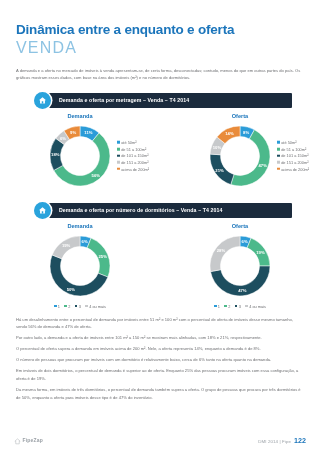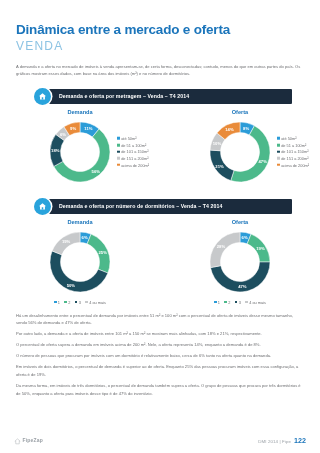--- a/index.html
+++ b/index.html
@@ -13,21 +13,21 @@
   }
   .page{width:320px;height:453px;position:relative;box-sizing:border-box;}
 
   
   .hdr{padding:22px 16px 0 16px;}
   .title{
     font-size:13.5px;font-weight:bold;color:#1b75bb;letter-spacing:-0.2px;
     line-height:1.15;margin:0;
   }
   .subtitle{
-    font-size:12px;color:#8dc3e3;letter-spacing:1.2px;margin:1px 0 0 0;
+    font-size:16px;color:#8dc3e3;letter-spacing:1.2px;margin:1px 0 0 0;
     font-weight:normal;
   }
 
   .intro{
     margin:10px 16px 0 16px;
     font-size:4.1px;line-height:1.85;color:#6d6e71;text-align:left;
   }
 
   
   .secbar{
@@ -95,21 +95,21 @@
   .fnote{display:flex;align-items:baseline;}
   .fnote .ftxt{font-size:4.4px;color:#9aa0a6;margin-right:3px;letter-spacing:0.1px;}
   .fnote .fpage{font-size:7.2px;color:#1b75bb;font-weight:bold;}
 </style>
 </head>
 <body>
 
 <div class="page">
 
   <div class="hdr">
-    <h1 class="title">Dinâmica entre a mercado e oferta</h1>
+    <h1 class="title">Dinâmica entre a enquanto e oferta</h1>
     <div class="subtitle">VENDA</div>
   </div>
 
   <div class="intro">A demanda e a oferta no mercado de imóveis à venda apresentam-se, de certa forma, desconectadas; contudo, menos do que em outras partes do país. Os gráficos mostram esses dados, com base na área dos imóveis (m²) e no número de dormitórios.</div>
 
   <div class="secbar">
     <div class="bar">
       <span class="bartext">Demanda e oferta por metragem – Venda – T4 2014</span>
     </div>
     <div class="badge">

